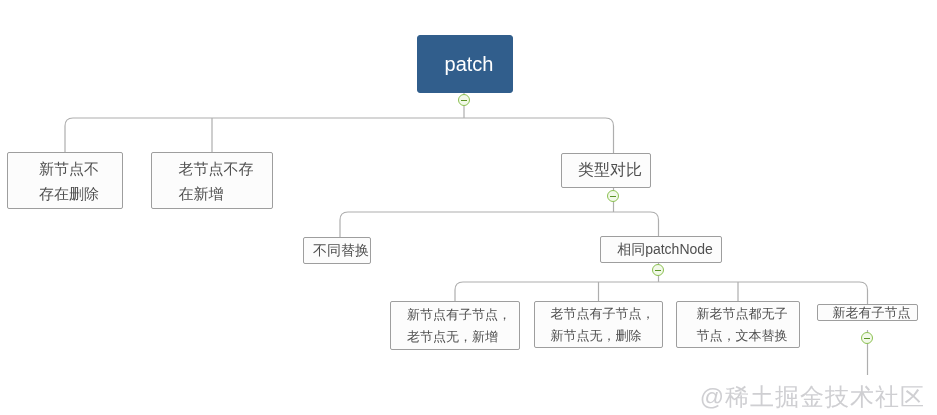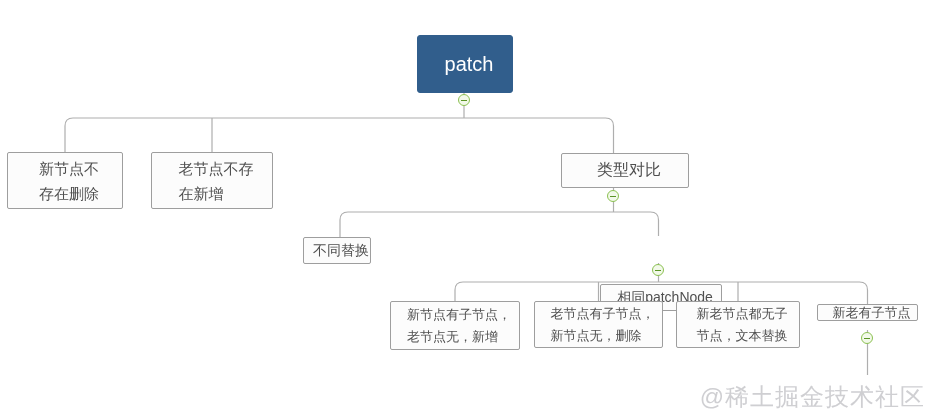--- a/index.html
+++ b/index.html
@@ -56,23 +56,23 @@
   .node-root{
     left:417px;top:35px;width:96px;height:58px;
     background:var(--root-bg);
     border:1px solid var(--root-bg);
     border-radius:3px;
     color:var(--root-text);
     font-size:20px;
   }
   .node-new-absent {left:7px;  top:152px;width:116px;height:57px;font-size:15px;line-height:25px;}
   .node-old-absent {left:151px;top:152px;width:122px;height:57px;font-size:15px;line-height:25px;}
-  .node-type      {left:561px;top:153px;width:128px;height:35px;font-size:16px;}
+  .node-type      {left:561px;top:153px;width:90px;height:35px;font-size:16px;}
   .node-diff      {left:303px;top:237px;width:68px; height:27px;font-size:14px;}
-  .node-same      {left:600px;top:236px;width:122px;height:27px;font-size:14px;margin-top:48px;}
+  .node-same      {left:600px;top:236px;width:122px;height:27px;font-size:14px;}
   .node-c1        {left:390px;top:301px;width:130px;height:49px;font-size:13px;line-height:22px;}
   .node-c2        {left:534px;top:301px;width:129px;height:47px;font-size:13px;line-height:22px;}
   .node-c3        {left:676px;top:301px;width:124px;height:47px;font-size:13px;line-height:22px;}
   .node-c4        {left:817px;top:304px;width:101px;height:17px;font-size:13px;}
   .node-update    {left:808px;top:375px;width:114px;height:25px;font-size:14px;}
   .collapse{
     position:absolute;
     width:12px;height:12px;
     border:1px solid var(--collapse-border);
     border-radius:50%;

